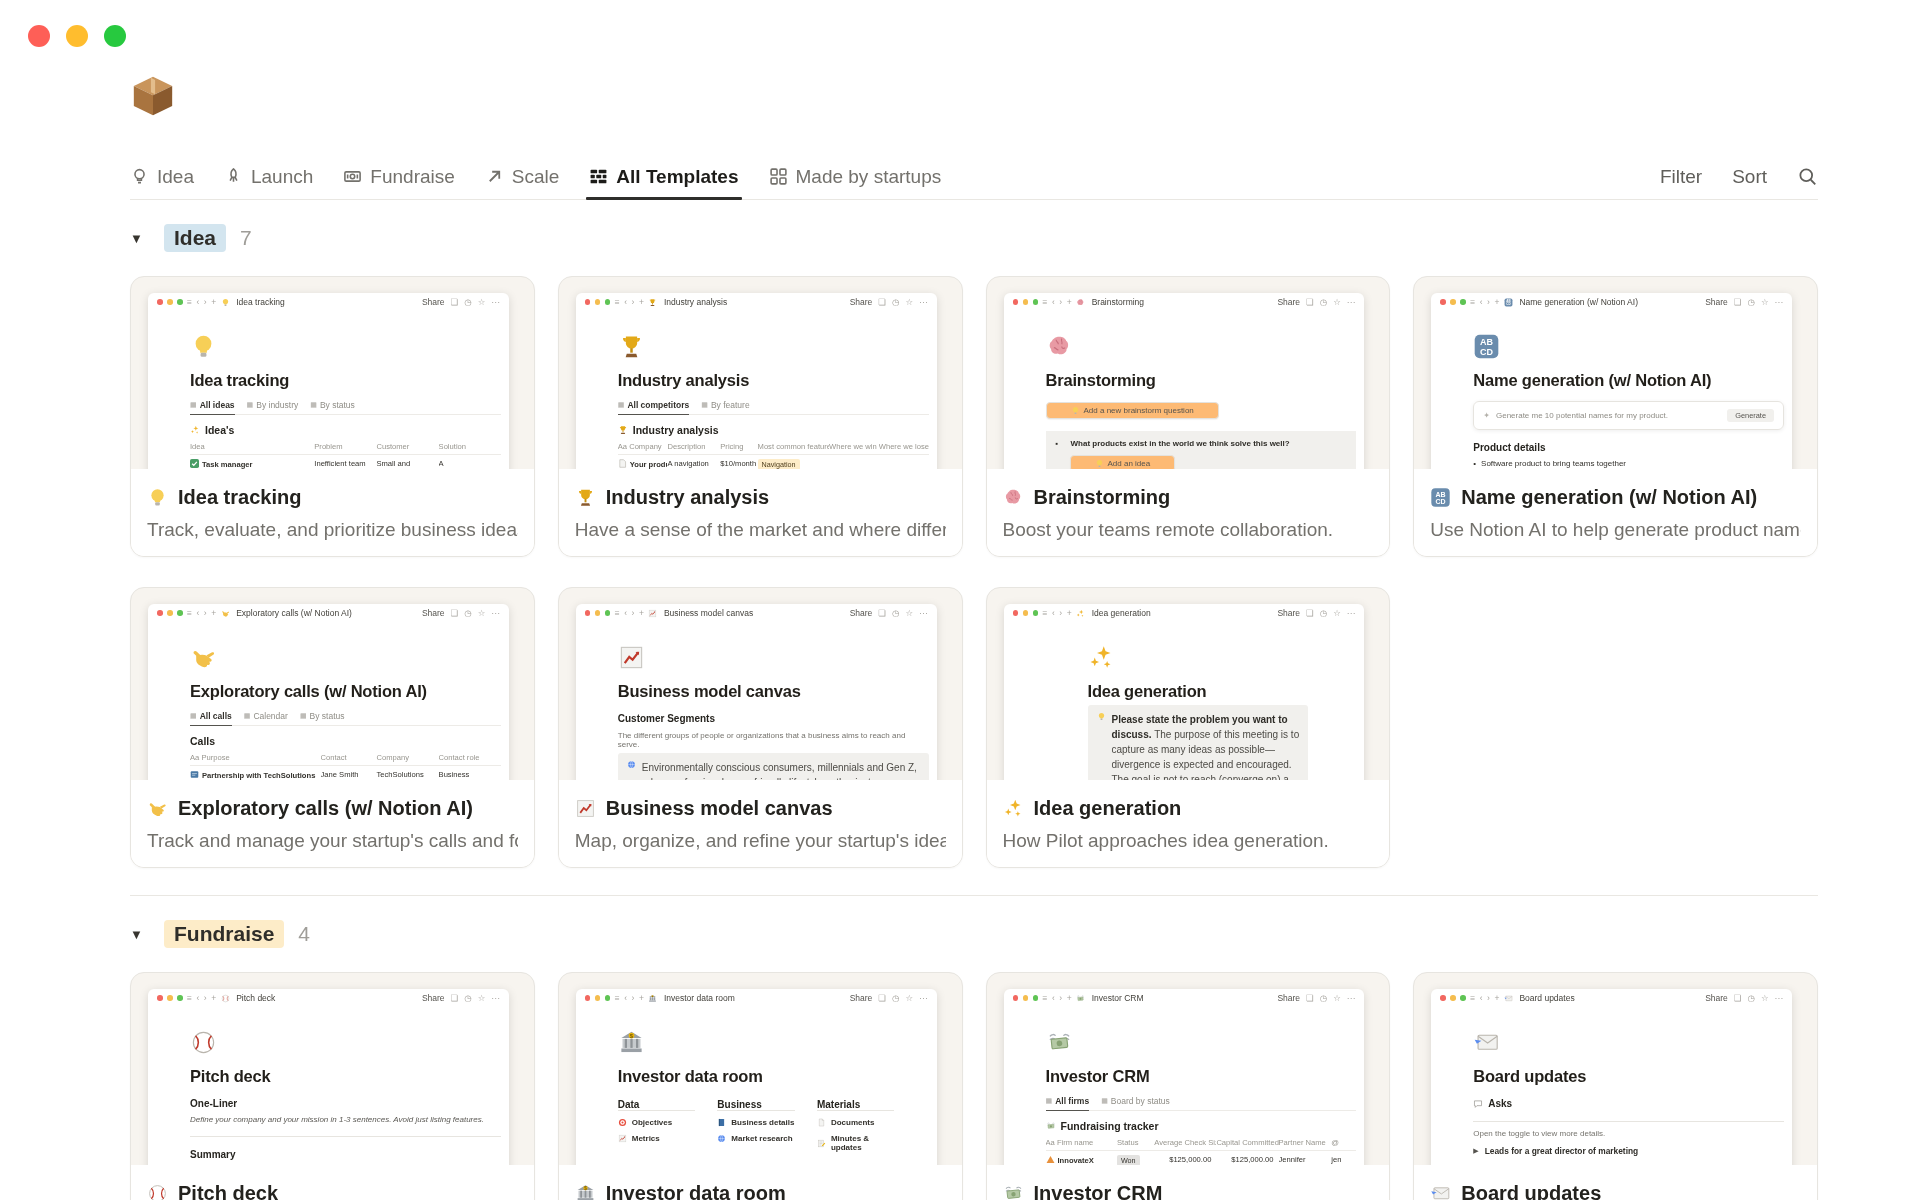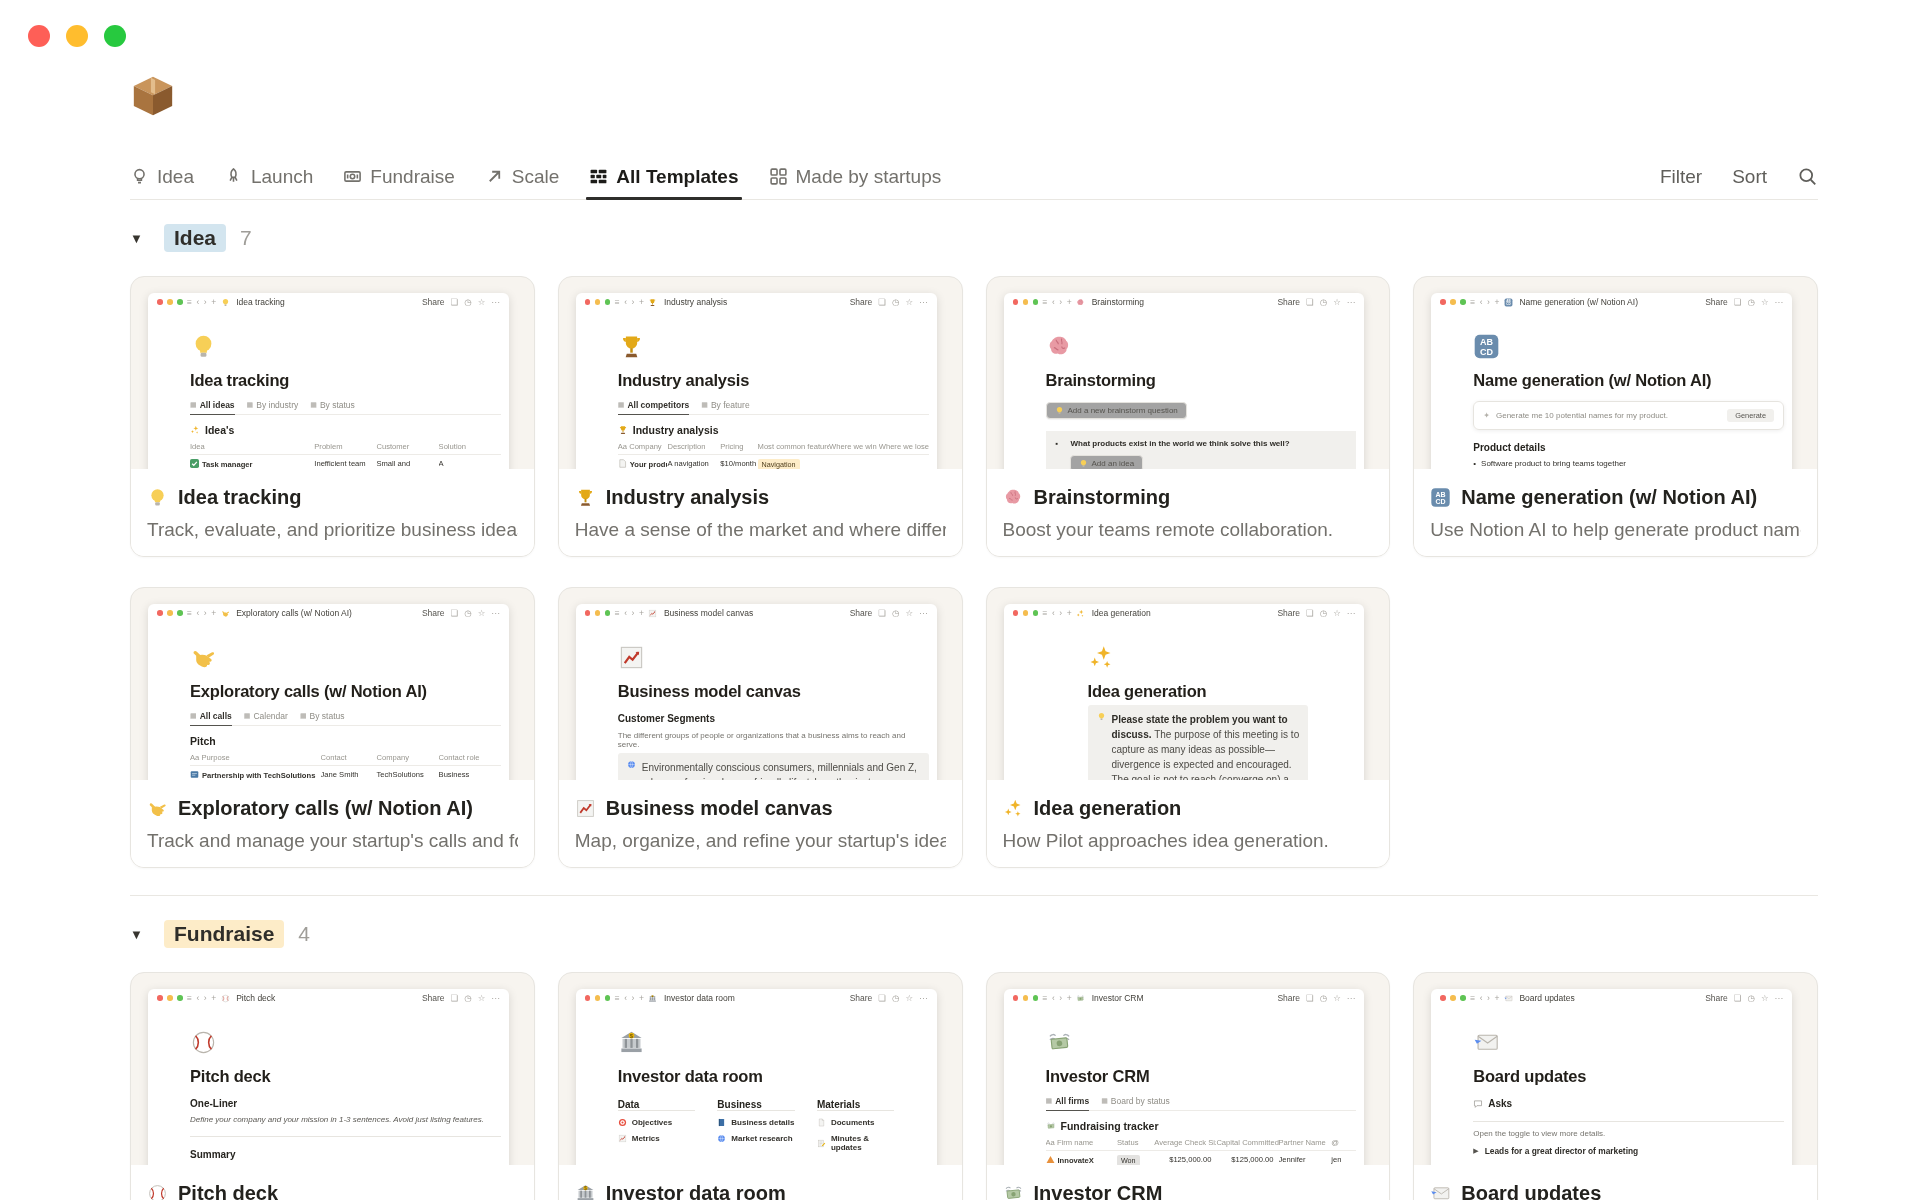--- a/index.html
+++ b/index.html
@@ -54,22 +54,22 @@
   .mtab-ic { font-size:7px; color:#a6a39d; }
   .mb-head { display:flex; gap:5px; align-items:center; font-size:10.5px; font-weight:700; color:#26241f; margin-top:9px; }
   .mb-table { width:100%; border-collapse:collapse; table-layout:fixed; margin-top:3px; font-size:7.6px; }
   .mb-table th { font-weight:400; color:#98968f; text-align:left; padding:3px 5px 3px 0; border-bottom:1px solid #edebe7; white-space:nowrap; overflow:hidden; }
   .mb-table td { padding:4px 5px 4px 0; color:#33312c; vertical-align:top; line-height:1.35; overflow:hidden; }
   .mb-table td:first-child { font-weight:600; white-space:nowrap; }
   .tag { display:inline-block; border-radius:2px; padding:0.5px 4px; font-size:7.2px; font-weight:400; }
   .tag-yellow { background:#fdecc8; color:#51401f; }
   .tag-gray { background:#e3e2e0; color:#33312c; }
   .mb-btnrow { margin-top:11px; }
-  .mb-btn { display:inline-flex; align-items:center; gap:4px; border:1px solid #e4e2dd; border-radius:4px; background:#a3a3a3;
-    box-shadow:0 1px 1px rgba(0,0,0,.05); padding:3px 8px; font-size:8px; color:#55534e; cursor:pointer; }
+  .mb-btn { display:inline-flex; align-items:center; gap:4px; border:1px solid #e4e2dd; border-radius:4px; background:#fdba74;
+    box-shadow:0 1px 1px rgba(0,0,0,.05); padding:3px 24px; font-size:8px; color:#55534e; cursor:pointer; }
   .mb-qblock { background:#f1f0ed; margin-top:12px; padding:8px 10px 10px; font-size:8px; }
   .qtext { font-weight:700; color:#2f2d28; display:flex; gap:6px; align-items:center; }
   .mb-qblock .mb-btnrow { margin-top:7px; margin-left:14px; }
   .mb-prompt { display:flex; align-items:center; gap:6px; border:1px solid #e6e4df; border-radius:6px;
     box-shadow:0 1px 4px rgba(0,0,0,.07); padding:7px 9px; margin-top:11px; font-size:8px; color:#8f8d86; }
   .pico { color:#b3b0a9; font-size:8px; }
   .mb-generate { margin-left:auto; background:#f1f0ed; border-radius:3px; padding:2px 8px; font-size:7.4px; color:#55534e; cursor:pointer; white-space:nowrap; }
   .mb-h3 { font-size:10px; font-weight:700; color:#26241f; margin-top:12px; display:flex; gap:5px; align-items:center; }
   .mb-text { font-size:8px; color:#76746e; margin-top:7px; }
   .mb-italic { font-size:8px; color:#5b5954; font-style:italic; margin-top:6px; }
@@ -562,21 +562,21 @@
                         <path fill="#f2c049" d="M14.8 10l4.4-2.4c2-1.1 3.1 1 1.1 2.2l-4 2.6z"></path>
                       </svg>
                     </span></div>
                   <div class="mb-h1">Exploratory calls (w/ Notion AI)</div>
                   <div class="mb-tabs">
                     <span class="mtab on"><span class="mtab-ic">▦</span>All calls</span>
                     <span class="mtab"><span class="mtab-ic">▦</span>Calendar</span>
                     <span class="mtab"><span class="mtab-ic">▦</span>By status</span>
                   </div>
                   <div class="mb-head">
-                    <span>Pitch</span>
+                    <span>Calls</span>
                   </div>
                   <table class="mb-table">
                     <colgroup>
                       <col style="width:42%">
                       <col style="width:18%">
                       <col style="width:20%">
                       <col style="width:20%">
                     </colgroup>
                     <tbody>
                       <tr>

